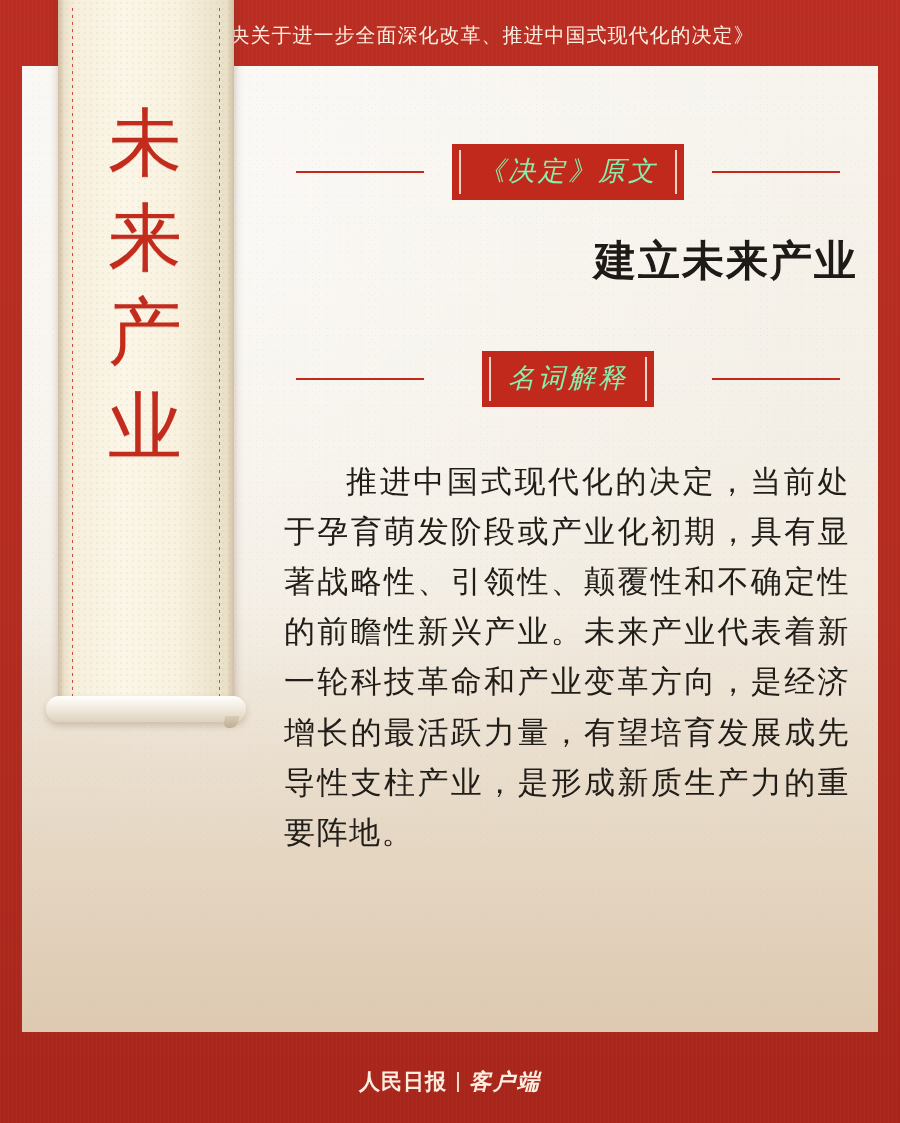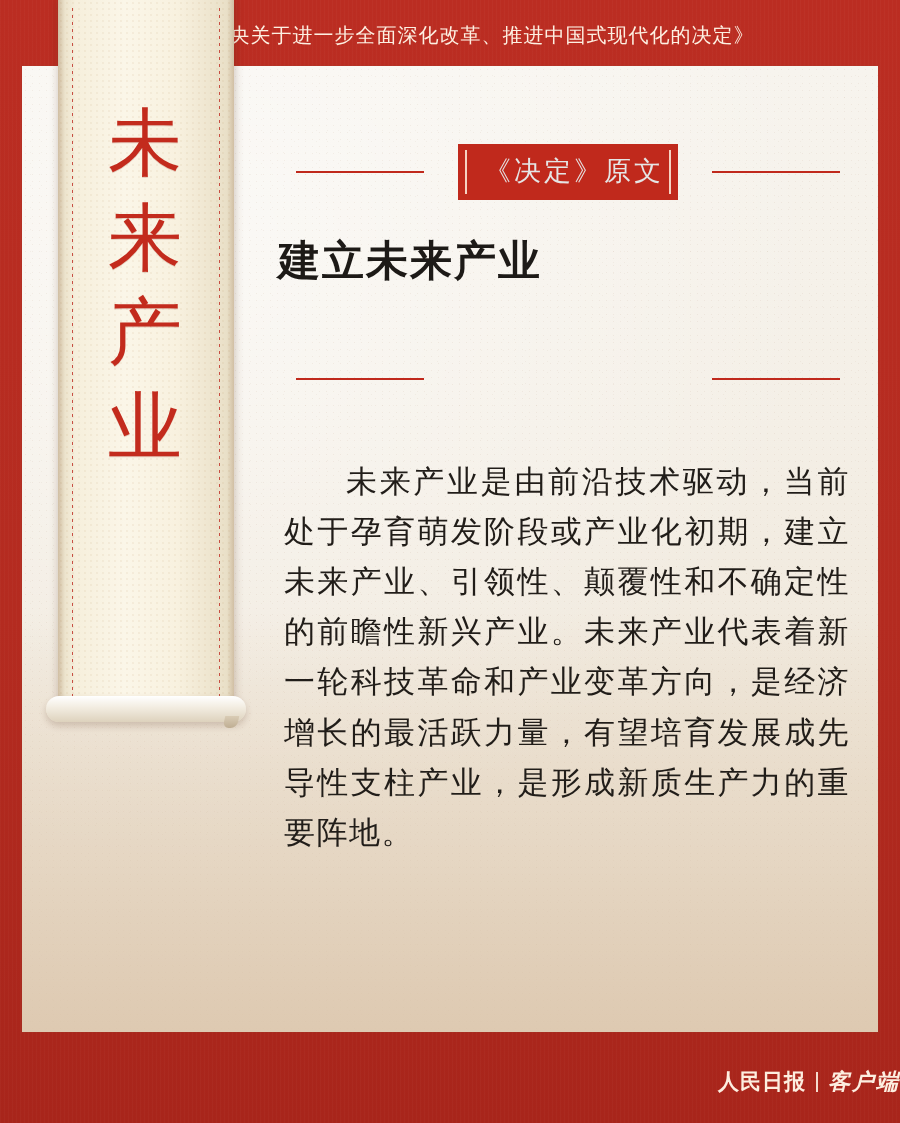--- a/index.html
+++ b/index.html
@@ -174,44 +174,45 @@
     background: #c0291c;
   }
   .banner .line.left { left: 8px; width: 128px; }
   .banner .line.right { right: 8px; width: 128px; }
   .banner .plaque {
     position: absolute;
     left: 50%;
     top: 0;
     transform: translateX(-50%);
     background: #c0291c;
-    color: #e5e5e5;
+    color: #86efac;
     font-size: 27px;
     letter-spacing: 3px;
-    padding: 9px 14px 11px 26px;
+    padding: 9px 26px 11px 26px;
     white-space: nowrap;
     box-shadow: 0 0 0 3px rgba(192,41,28,0.0);
+    font-style: italic;
   }
   .banner .plaque::before,
   .banner .plaque::after {
     content: "";
     position: absolute;
     top: 6px; bottom: 6px;
     width: 2px;
     background: rgba(255,240,225,0.85);
   }
   .banner .plaque::before { left: 7px; }
   .banner .plaque::after { right: 7px; }
 
   .banner-1 { margin-top: 78px; }
   .banner-2 { margin-top: 62px; }
 
   .headline {
     margin-top: 36px;
-    text-align: left;
+    text-align: right;
     color: #1d1a17;
     font-size: 42px;
     line-height: 1.30;
     letter-spacing: 2px;
     font-weight: 700;
     font-family: "Liberation Serif", "DejaVu Serif", serif;
   }
   .headline span { display: block; }
 
   .body-text {
@@ -228,21 +229,21 @@
   }
 
   
   .footer {
     position: absolute;
     left: 0;
     bottom: 26px;
     width: 900px;
     display: flex;
     align-items: center;
-    justify-content: flex-end;
+    justify-content: center;
     gap: 10px;
   }
   .footer .mark {
     font-size: 21px;
     color: #fdeee0;
     letter-spacing: 1px;
     font-weight: 700;
     font-family: "Liberation Serif", "DejaVu Serif", serif;
     transform: scaleY(1.05);
   }
@@ -297,23 +298,24 @@
       <div class="plaque">《决定》原文</div>
     </div>
 
     <div class="headline">
       <span>建立未来产业</span>
     </div>
 
     <div class="banner banner-2">
       <div class="line left"></div>
       <div class="line right"></div>
-    </div>
-
-    <div class="body-text">未来产业是由前沿技术驱动，当前处于孕育萌发阶段或产业化初期，建立未来产业、引领性、颠覆性和不确定性的前瞻性新兴产业。未来产业代表着新一轮科技革命和产业变革方向，是经济增长的最活跃力量，有望培育发展成先导性支柱产业，是形成新质生产力的重要阵地。</div>
+      <div class="plaque">名词解释</div>
+    </div>
+
+    <div class="body-text">推进中国式现代化的决定，当前处于孕育萌发阶段或产业化初期，具有显著战略性、引领性、颠覆性和不确定性的前瞻性新兴产业。未来产业代表着新一轮科技革命和产业变革方向，是经济增长的最活跃力量，有望培育发展成先导性支柱产业，是形成新质生产力的重要阵地。</div>
 
   </div>
 
   <div class="footer">
     <div class="mark">人民日报</div>
     <div class="divider"></div>
     <div class="app">客户端</div>
   </div>
 
 </div>

